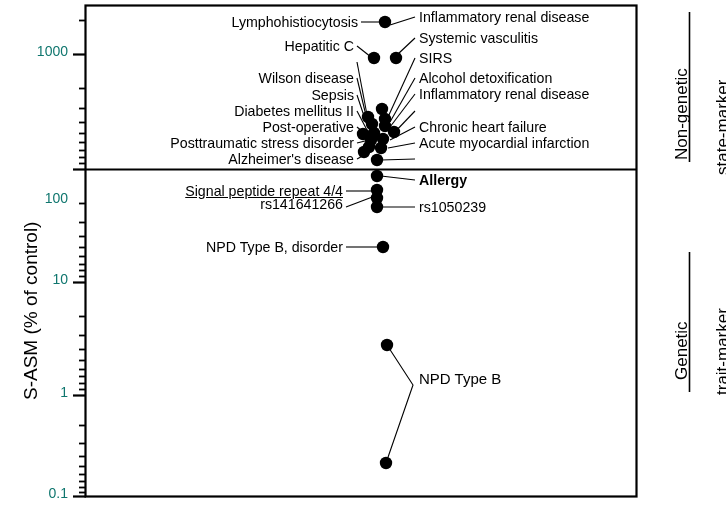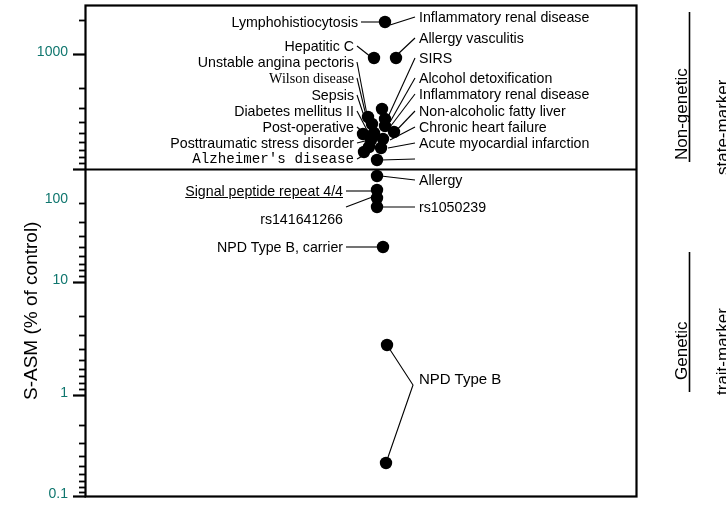--- a/index.html
+++ b/index.html
@@ -183,40 +183,38 @@
   <div class="axis-title" style="left:20px;top:400px;">S-ASM (% of control)</div>
 
   <div class="ytick" style="left:0px;top:43px;width:68px;">1000</div>
   <div class="ytick" style="left:0px;top:158px;width:68px;margin-top:32px;">100</div>
   <div class="ytick" style="left:0px;top:271px;width:68px;">10</div>
   <div class="ytick" style="left:0px;top:384px;width:68px;">1</div>
   <div class="ytick" style="left:0px;top:485px;width:68px;">0.1</div>
 
   <div class="lbl lbl-right" style="left:0px;top:15px;width:358px;">Lymphohistiocytosis</div>
   <div class="lbl lbl-right" style="left:0px;top:39px;width:354px;">Hepatitic C</div>
-  <div class="lbl lbl-right" style="left:0px;top:55px;width:354px;">Unstable angina pectoris</div>
-  <div class="lbl lbl-right" style="left:0px;top:71px;width:354px;font-family:Liberation Serif, serif;">Wilson disease</div>
+  <div class="lbl lbl-right" style="left:0px;top:71px;width:354px;">Wilson disease</div>
   <div class="lbl lbl-right" style="left:0px;top:88px;width:354px;">Sepsis</div>
   <div class="lbl lbl-right" style="left:0px;top:104px;width:354px;">Diabetes mellitus II</div>
   <div class="lbl lbl-right" style="left:0px;top:120px;width:354px;">Post-operative</div>
   <div class="lbl lbl-right" style="left:0px;top:136px;width:354px;">Posttraumatic stress disorder</div>
-  <div class="lbl lbl-right" style="left:0px;top:152px;width:354px;font-family:Liberation Mono, monospace;">Alzheimer's disease</div>
+  <div class="lbl lbl-right" style="left:0px;top:152px;width:354px;">Alzheimer's disease</div>
   <div class="lbl lbl-right" style="left:0px;top:184px;width:343px;text-decoration:underline;">Signal peptide repeat 4/4</div>
-  <div class="lbl lbl-right" style="left:0px;top:212px;width:343px;">rs141641266</div>
-  <div class="lbl lbl-right" style="left:0px;top:240px;width:343px;">NPD Type B, carrier</div>
+  <div class="lbl lbl-right" style="left:0px;top:197px;width:343px;">rs141641266</div>
+  <div class="lbl lbl-right" style="left:0px;top:240px;width:343px;">NPD Type B, disorder</div>
 
   <div class="lbl lbl-left" style="left:419px;top:10px;">Inflammatory renal disease</div>
-  <div class="lbl lbl-left" style="left:419px;top:31px;">Allergy vasculitis</div>
+  <div class="lbl lbl-left" style="left:419px;top:31px;">Systemic vasculitis</div>
   <div class="lbl lbl-left" style="left:419px;top:51px;">SIRS</div>
   <div class="lbl lbl-left" style="left:419px;top:71px;">Alcohol detoxification</div>
   <div class="lbl lbl-left" style="left:419px;top:87px;">Inflammatory renal disease</div>
-  <div class="lbl lbl-left" style="left:419px;top:104px;">Non-alcoholic fatty liver</div>
   <div class="lbl lbl-left" style="left:419px;top:120px;">Chronic heart failure</div>
   <div class="lbl lbl-left" style="left:419px;top:136px;">Acute myocardial infarction</div>
-  <div class="lbl lbl-left" style="left:419px;top:173px;">Allergy</div>
+  <div class="lbl lbl-left" style="left:419px;top:173px;font-weight:bold;">Allergy</div>
   <div class="lbl lbl-left" style="left:419px;top:200px;">rs1050239</div>
 
   <div class="lbl lbl-left" style="left:419px;top:371px;font-size:15px;">NPD Type B</div>
 
   <div class="side-lbl" style="left:672px;top:160px;">Non-genetic</div>
   <div class="side-lbl" style="left:713px;top:175px;">state-marker</div>
   <div class="side-lbl" style="left:672px;top:380px;">Genetic</div>
   <div class="side-lbl" style="left:713px;top:395px;">trait-marker</div>
 
 </div>

